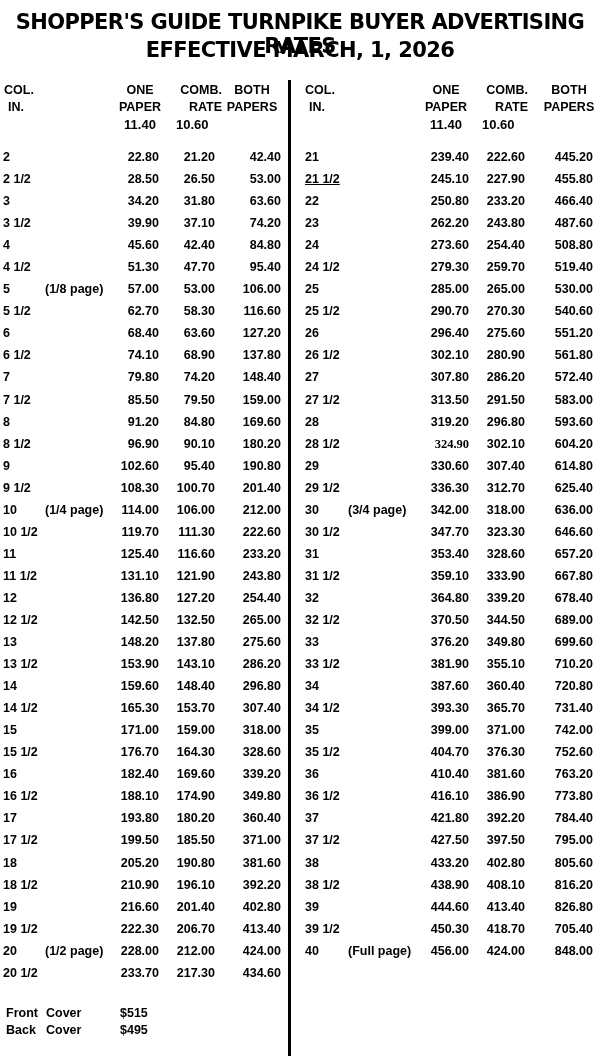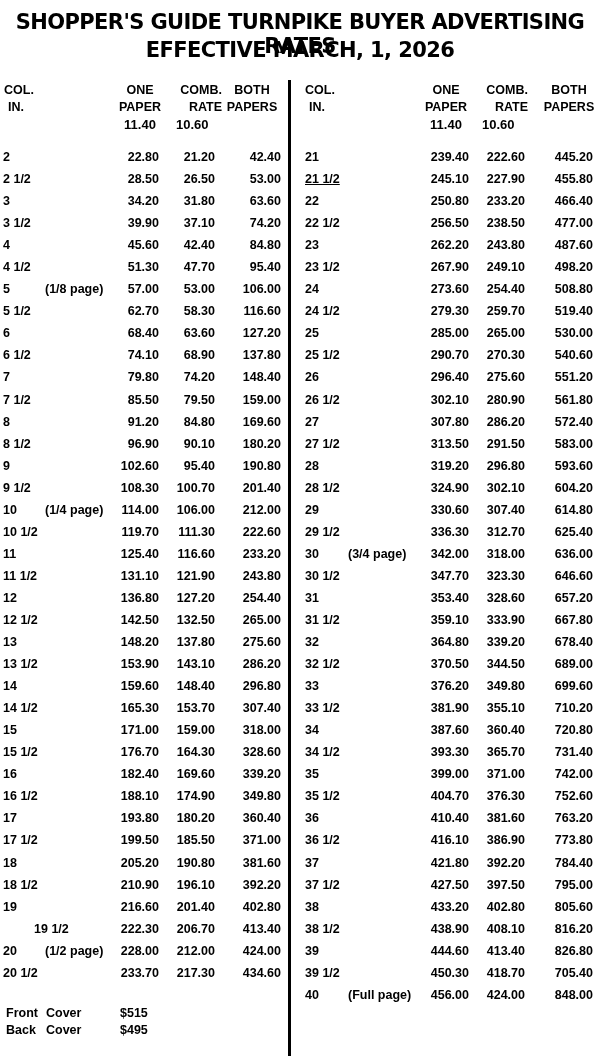--- a/index.html
+++ b/index.html
@@ -312,21 +312,21 @@
       <span class="c-both" style="left: 218px;">392.20</span>
     </div>
     <div class="row">
       <span class="c-in" style="left: 0px;">19</span>
       <span class="c-note" style="left: 42px;"></span>
       <span class="c-one" style="left: 100px;">216.60</span>
       <span class="c-comb" style="left: 156px;">201.40</span>
       <span class="c-both" style="left: 218px;">402.80</span>
     </div>
     <div class="row">
-      <span class="c-in" style="left: 0px; margin-left: 31px;">19 1/2</span>
+      <span class="c-in" style="left: 0px;">19 1/2</span>
       <span class="c-note" style="left: 42px;"></span>
       <span class="c-one" style="left: 100px;">222.30</span>
       <span class="c-comb" style="left: 156px;">206.70</span>
       <span class="c-both" style="left: 218px;">413.40</span>
     </div>
     <div class="row">
       <span class="c-in" style="left: 0px;">20</span>
       <span class="c-note" style="left: 42px;">(1/2 page)</span>
       <span class="c-one" style="left: 100px;">228.00</span>
       <span class="c-comb" style="left: 156px;">212.00</span>
@@ -356,41 +356,27 @@
       <span class="c-both" style="left: 228px;">455.80</span>
     </div>
     <div class="row">
       <span class="c-in" style="left: 0px;">22</span>
       <span class="c-note" style="left: 43px;"></span>
       <span class="c-one" style="left: 108px;">250.80</span>
       <span class="c-comb" style="left: 164px;">233.20</span>
       <span class="c-both" style="left: 228px;">466.40</span>
     </div>
     <div class="row">
-      <span class="c-in" style="left: 0px;">22 1/2</span>
-      <span class="c-note" style="left: 43px;"></span>
-      <span class="c-one" style="left: 108px;">256.50</span>
-      <span class="c-comb" style="left: 164px;">238.50</span>
-      <span class="c-both" style="left: 228px;">477.00</span>
-    </div>
-    <div class="row">
       <span class="c-in" style="left: 0px;">23</span>
       <span class="c-note" style="left: 43px;"></span>
       <span class="c-one" style="left: 108px;">262.20</span>
       <span class="c-comb" style="left: 164px;">243.80</span>
       <span class="c-both" style="left: 228px;">487.60</span>
     </div>
     <div class="row">
-      <span class="c-in" style="left: 0px;">23 1/2</span>
-      <span class="c-note" style="left: 43px;"></span>
-      <span class="c-one" style="left: 108px;">267.90</span>
-      <span class="c-comb" style="left: 164px;">249.10</span>
-      <span class="c-both" style="left: 228px;">498.20</span>
-    </div>
-    <div class="row">
       <span class="c-in" style="left: 0px;">24</span>
       <span class="c-note" style="left: 43px;"></span>
       <span class="c-one" style="left: 108px;">273.60</span>
       <span class="c-comb" style="left: 164px;">254.40</span>
       <span class="c-both" style="left: 228px;">508.80</span>
     </div>
     <div class="row">
       <span class="c-in" style="left: 0px;">24 1/2</span>
       <span class="c-note" style="left: 43px;"></span>
       <span class="c-one" style="left: 108px;">279.30</span>
@@ -442,21 +428,21 @@
     <div class="row">
       <span class="c-in" style="left: 0px;">28</span>
       <span class="c-note" style="left: 43px;"></span>
       <span class="c-one" style="left: 108px;">319.20</span>
       <span class="c-comb" style="left: 164px;">296.80</span>
       <span class="c-both" style="left: 228px;">593.60</span>
     </div>
     <div class="row">
       <span class="c-in" style="left: 0px;">28 1/2</span>
       <span class="c-note" style="left: 43px;"></span>
-      <span class="c-one" style="left: 108px;">324.90</span>
+      <span class="c-one" style="left: 108px; font-family: Liberation Serif, serif;">324.90</span>
       <span class="c-comb" style="left: 164px;">302.10</span>
       <span class="c-both" style="left: 228px;">604.20</span>
     </div>
     <div class="row">
       <span class="c-in" style="left: 0px;">29</span>
       <span class="c-note" style="left: 43px;"></span>
       <span class="c-one" style="left: 108px;">330.60</span>
       <span class="c-comb" style="left: 164px;">307.40</span>
       <span class="c-both" style="left: 228px;">614.80</span>
     </div>

